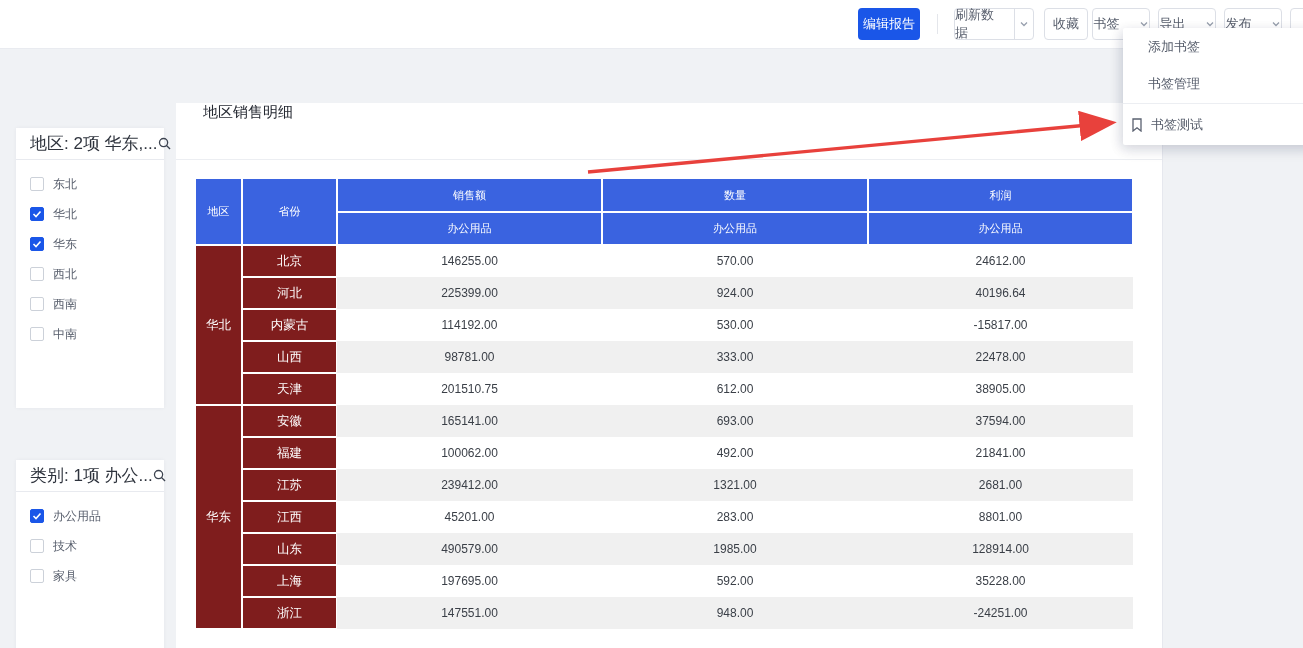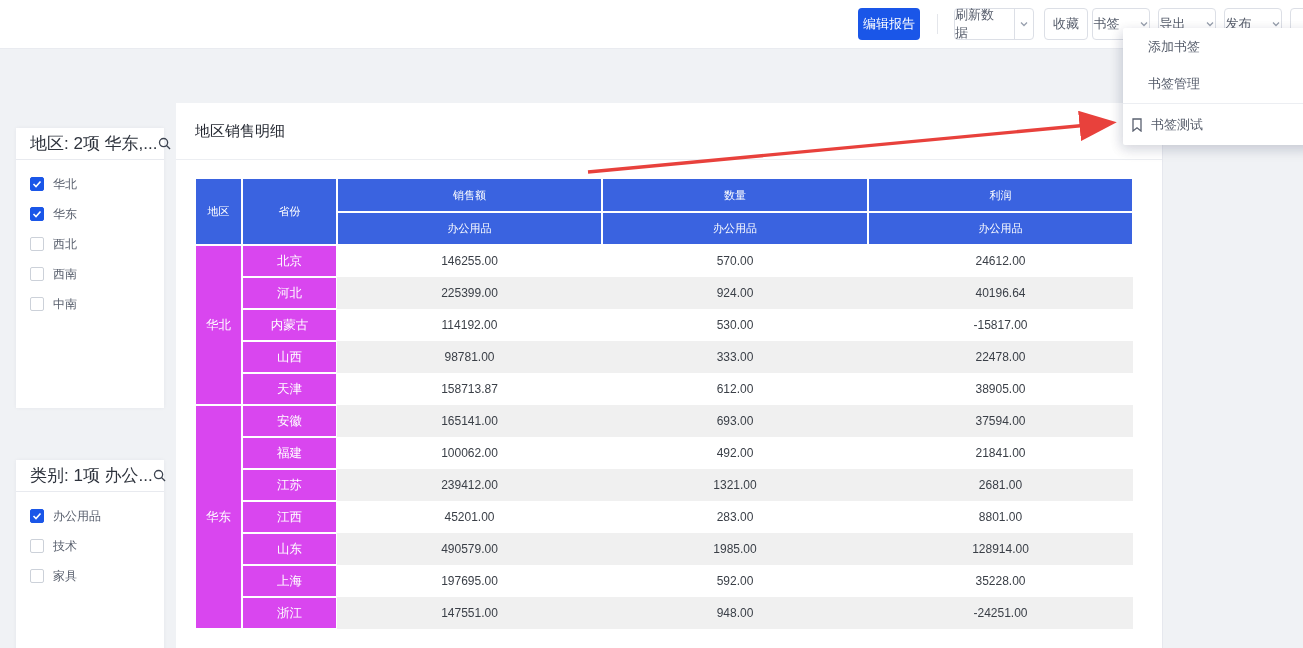--- a/index.html
+++ b/index.html
@@ -74,37 +74,37 @@
   .checkbox.checked { background:#1a56e8; border-color:#1a56e8; }
   .option-label { font-size:12px; color:#565d6b; }
 
   
   .main-card {
     position:absolute; left:176px; top:103px; width:987px; height:560px;
     background:#fff; border-right:1px solid #e6e8ee; z-index:1;
   }
   .report-title-bar {
     height:57px; border-bottom:1px solid #eceef2;
-    display:flex; align-items:center; padding-left:19px;
+    display:flex; padding-left:27px;
   }
   .report-title { font-size:15px; font-weight:500; color:#262a33; }
 
   table.sales {
     margin:18px 0 0 19px; width:938px;
     border-collapse:separate; border-spacing:0; table-layout:fixed;
   }
   .sales th, .sales td { box-sizing:border-box; text-align:center; vertical-align:middle; }
   .sales th {
     background:#3a63e0; color:#fff; font-weight:400; font-size:11px;
     border:1px solid #fff; height:34px;
   }
   .sales th.sub-h { height:33px; }
   .sales td { height:32px; }
   .region-cell, .province-cell {
-    background:#d946ef; color:#fff; font-size:12.5px; border:1px solid #fff;
+    background:#7f1d1d; color:#fff; font-size:12.5px; border:1px solid #fff;
   }
   .value-cell { font-size:12px; color:#3a3f47; background:#fff; }
   tr.alt .value-cell { background:#f0f0f0; }
 
   
   .arrow-overlay { position:absolute; left:0; top:0; z-index:9; pointer-events:none; }
 
   svg { display:block; }
 </style>
 </head>
@@ -180,20 +180,24 @@
   <div class="filter-header">
     <span class="filter-title">地区: 2项 华东,...</span>
     <span>
       <svg width="13" height="13" viewBox="0 0 14 14">
           <circle cx="6" cy="6" r="4.4" fill="none" stroke="#3c4350" stroke-width="1.4"></circle>
           <line x1="9.4" y1="9.4" x2="13" y2="13" stroke="#3c4350" stroke-width="1.4"></line>
         </svg>
     </span>
   </div>
   <div class="filter-options">
+      <div class="filter-option">
+        <span class="checkbox"></span>
+        <span class="option-label">东北</span>
+      </div>
       <div class="filter-option">
         <span class="checkbox checked">
           <svg width="10" height="10" viewBox="0 0 10 10">
             <polyline points="1.5,5 4,7.5 8.5,2.5" fill="none" stroke="#fff" stroke-width="1.6"></polyline>
           </svg>
         </span>
         <span class="option-label">华北</span>
       </div>
       <div class="filter-option">
         <span class="checkbox checked">
@@ -296,21 +300,21 @@
           <td class="value-cell">-15817.00</td>
         </tr>
         <tr class="alt">
           <td class="province-cell">山西</td>
           <td class="value-cell">98781.00</td>
           <td class="value-cell">333.00</td>
           <td class="value-cell">22478.00</td>
         </tr>
         <tr>
           <td class="province-cell">天津</td>
-          <td class="value-cell">158713.87</td>
+          <td class="value-cell">201510.75</td>
           <td class="value-cell">612.00</td>
           <td class="value-cell">38905.00</td>
         </tr>
         <tr class="alt">
           <td class="region-cell" rowspan="7">华东</td>
           <td class="province-cell">安徽</td>
           <td class="value-cell">165141.00</td>
           <td class="value-cell">693.00</td>
           <td class="value-cell">37594.00</td>
         </tr>

